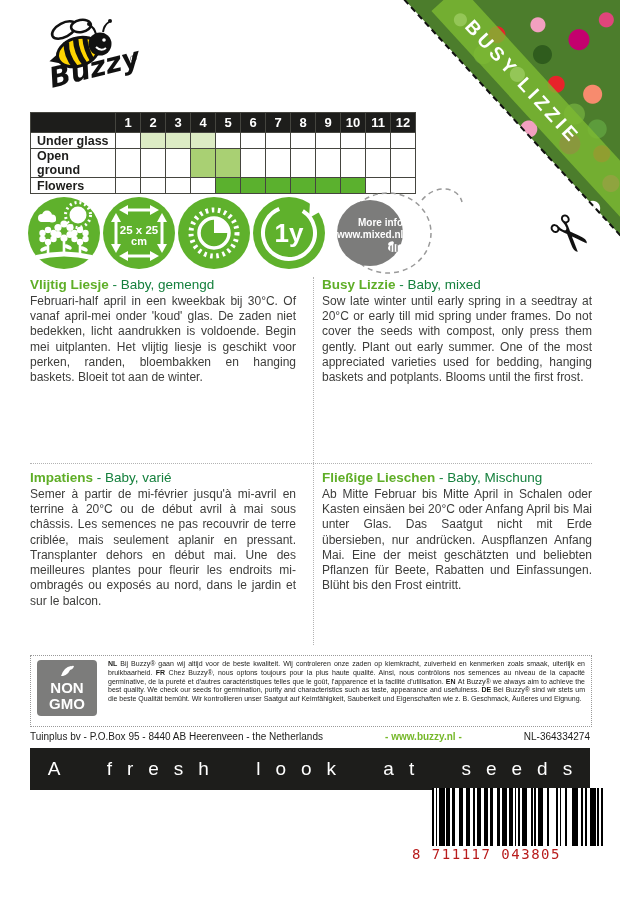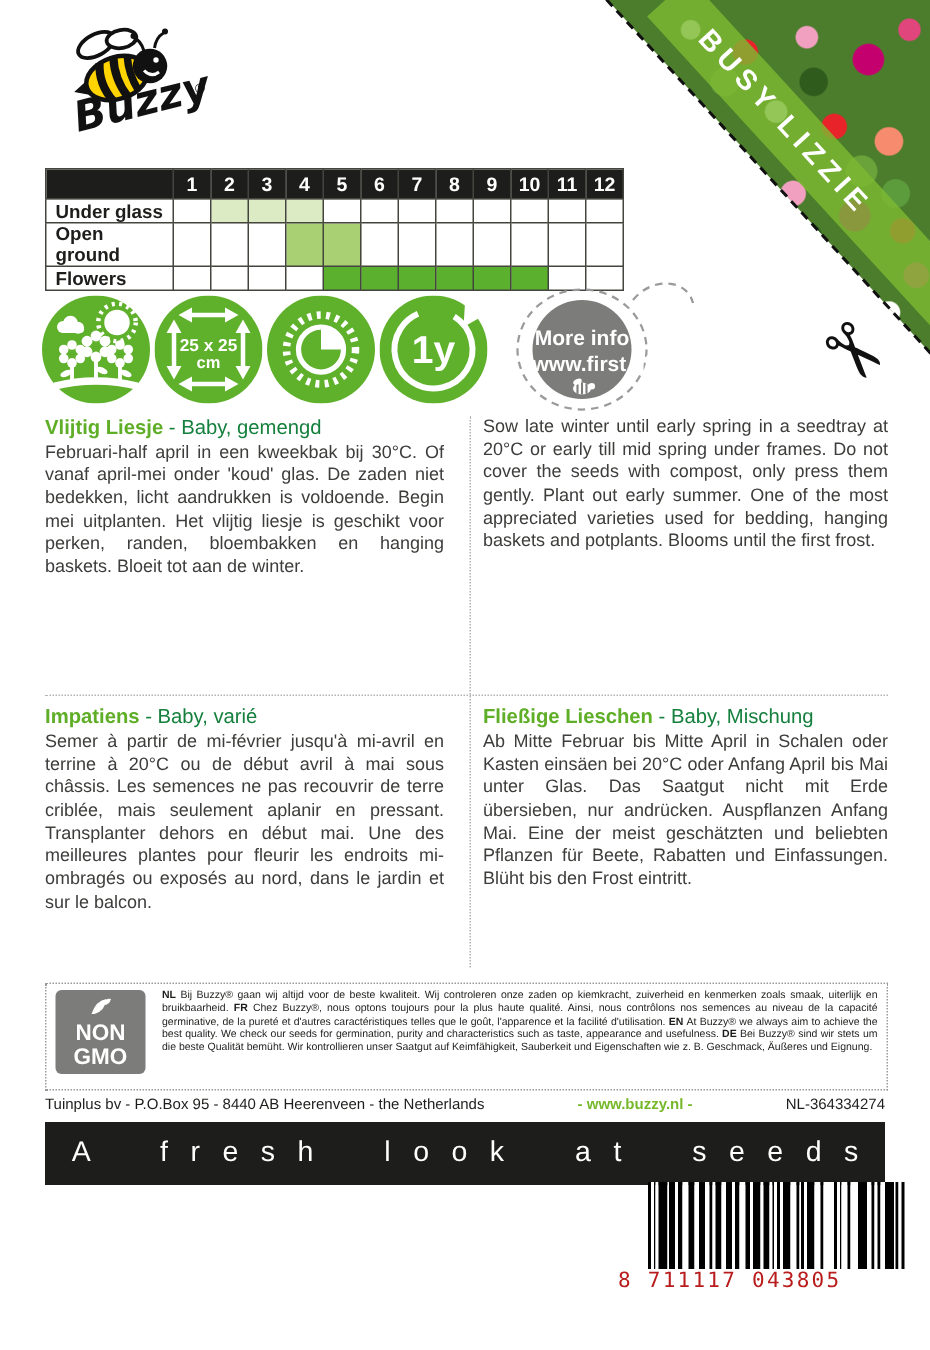--- a/index.html
+++ b/index.html
@@ -47,22 +47,22 @@
   table.cal{position:absolute;left:30px;top:112px;border-collapse:collapse;}
   table.cal td{border:1px solid #45453f;box-sizing:border-box;}
   td.head-blank{width:85px;background:#1d1d1b;border-color:#1d1d1b;}
   td.head-month{width:25px;height:20px;background:#1d1d1b;color:#fff;font-weight:bold;
     font-size:13px;text-align:center;border-color:#4c4c48;}
   td.row-label{font-weight:bold;font-size:12.5px;padding:0 0 0 6px;height:16px;background:#fff;}
   td.cell{width:25px;height:16px;background:#fff;}
 
   
   .icon-circle{position:absolute;top:197px;width:72px;height:72px;}
-  .more-info{position:absolute;left:355px;top:200px;width:66px;height:66px;border-radius:50%;
-    background:#7c7c7b;color:#fff;text-align:center;font-weight:bold;font-size:14px;
+  .more-info{position:absolute;left:337px;top:200px;width:66px;height:66px;border-radius:50%;
+    background:#7c7c7b;color:#fff;text-align:right;font-weight:bold;font-size:10px;
     line-height:1.2;box-sizing:border-box;padding-top:17px;}
   .flightpath{position:absolute;left:340px;top:182px;width:150px;height:105px;pointer-events:none;}
 
   
   .desc{position:absolute;left:30px;top:277px;width:562px;height:372px;}
   .desc .vdiv{position:absolute;left:283px;top:0;height:368px;border-left:1px dotted #b3b3b3;}
   .desc .hdiv{position:absolute;left:0;top:186px;width:562px;border-top:1px dotted #b3b3b3;}
   .desc-block{position:absolute;width:266px;}
   .desc-block.pos-en{left:292px;width:270px;}
   .desc-block.pos-fr{top:193px;}
@@ -289,38 +289,39 @@
     <text x="36" y="45" text-anchor="middle" fill="#fff" font-size="26" font-weight="bold" font-family="Liberation Sans, sans-serif">1y</text>
   </svg>
 
   <svg class="flightpath" viewBox="0 0 150 105">
     <ellipse cx="48" cy="51" rx="43" ry="40" fill="none" stroke="#9a9a9a" stroke-width="1.5" stroke-dasharray="5 4"></ellipse>
     <path d="M82 18 C 95 2, 118 4, 122 20" fill="none" stroke="#9a9a9a" stroke-width="1.5" stroke-dasharray="5 4"></path>
   </svg>
 
   <div class="more-info">
     <div>More info</div>
-    <div>www.first.nl</div>
+    <div>www.mixed.nl</div>
     <svg width="18" height="12" viewBox="0 0 18 12">
       <ellipse cx="9" cy="7" rx="6" ry="4" fill="#fff"></ellipse>
       <path d="M6 3.5 v7 M9 3 v8 M12 3.5 v7" stroke="#7c7c7b" stroke-width="1.4"></path>
       <ellipse cx="6" cy="2.5" rx="3" ry="1.8" fill="#fff" transform="rotate(-25 6 2.5)"></ellipse>
       <circle cx="15.5" cy="5.5" r="2.2" fill="#fff"></circle>
     </svg>
   </div>
 
   <div class="desc">
     <div class="vdiv"></div>
     <div class="hdiv"></div>
 
     <div class="desc-block">
       <h3><span>Vlijtig Liesje</span><span class="sub"> - Baby, gemengd</span></h3>
       <p>Februari-half april in een kweekbak bij 30°C. Of vanaf april-mei onder 'koud' glas. De zaden niet bedekken, licht aandrukken is voldoende. Begin mei uitplanten. Het vlijtig liesje is geschikt voor perken, randen, bloembakken en hanging baskets. Bloeit tot aan de winter.</p>
     </div>
     <div class="desc-block pos-en">
+      <h3><span>Busy Lizzie</span><span class="sub"> - Baby, mixed</span></h3>
       <p>Sow late winter until early spring in a seedtray at 20°C or early till mid spring under frames. Do not cover the seeds with compost, only press them gently. Plant out early summer. One of the most appreciated varieties used for bedding, hanging baskets and potplants. Blooms until the first frost.</p>
     </div>
     <div class="desc-block pos-fr">
       <h3><span>Impatiens</span><span class="sub"> - Baby, varié</span></h3>
       <p>Semer à partir de mi-février jusqu'à mi-avril en terrine à 20°C ou de début avril à mai sous châssis. Les semences ne pas recouvrir de terre criblée, mais seulement aplanir en pressant. Transplanter dehors en début mai. Une des meilleures plantes pour fleurir les endroits mi-ombragés ou exposés au nord, dans le jardin et sur le balcon.</p>
     </div>
     <div class="desc-block pos-de">
       <h3><span>Fließige Lieschen</span><span class="sub"> - Baby, Mischung</span></h3>
       <p>Ab Mitte Februar bis Mitte April in Schalen oder Kasten einsäen bei 20°C oder Anfang April bis Mai unter Glas. Das Saatgut nicht mit Erde übersieben, nur andrücken. Auspflanzen Anfang Mai. Eine der meist geschätzten und beliebten Pflanzen für Beete, Rabatten und Einfassungen. Blüht bis den Frost eintritt.</p>
     </div>

